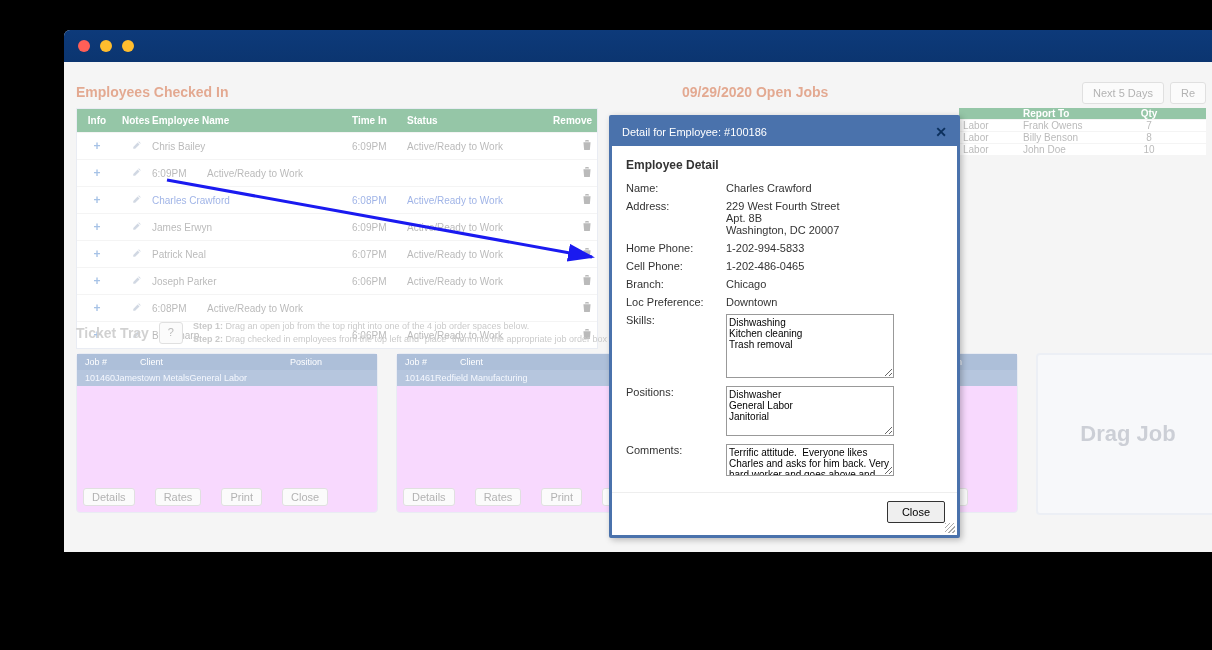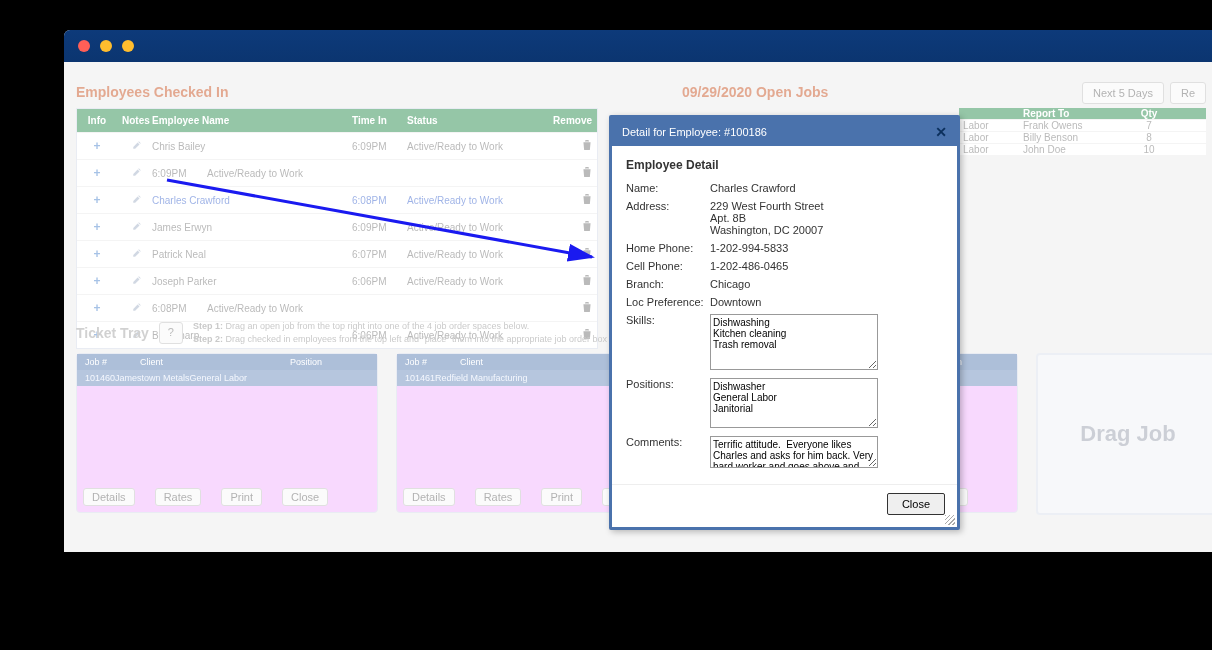--- a/index.html
+++ b/index.html
@@ -61,24 +61,24 @@
 .card.dropzone{background:#eef0f4;border:2px solid #d6dce8;display:flex;align-items:center;justify-content:center;color:#8f96a5;font-size:22px;font-weight:bold}
 
 
 .overlay{position:absolute;left:0;top:32px;right:0;bottom:0;background:rgba(255,255,255,0.55)}
 .modal{position:absolute;left:545px;top:85px;width:345px;background:#fff;border:3px solid #4a72ac;border-radius:2px;box-shadow:2px 2px 6px rgba(0,0,0,0.25)}
 .modal-title{background:#4a72ac;color:#fff;padding:6px 10px;font-size:11px;display:flex;justify-content:space-between;align-items:center}
 .modal-close{color:#0b2f5c;font-weight:bold;font-size:14px;cursor:pointer}
 .modal-body{padding:12px 14px 8px 14px}
 .mb-heading{font-weight:bold;font-size:12px;color:#333;margin-bottom:10px}
 .row{display:flex;margin-bottom:6px;align-items:flex-start;font-size:11px}
-.row .lab{width:84px;color:#333}
+.row .lab{width:100px;color:#333}
 .row .val{flex:1;color:#333}
 textarea{width:168px;font-family:Arial;font-size:10px;border:1px solid #999;resize:both;padding:2px;box-sizing:border-box}
-.ta-skills{height:56px}
+.ta-skills{height:64px}
 .ta-pos{height:50px}
 .ta-com{height:32px;overflow-y:scroll}
 .modal-foot{padding:8px 12px 12px 12px;display:flex;justify-content:flex-end;border-top:1px solid #eee}
 .close-btn{border:1px solid #333;background:#efefef;padding:4px 14px;font-size:11px;border-radius:2px;cursor:pointer}
 .resize-grip{position:absolute;right:2px;bottom:2px;width:10px;height:10px;background:repeating-linear-gradient(135deg,#aaa 0 1px,transparent 1px 3px)}
 
 
 .arrow-svg{position:absolute;left:98px;top:145px;pointer-events:none}
 </style>
 </head>

